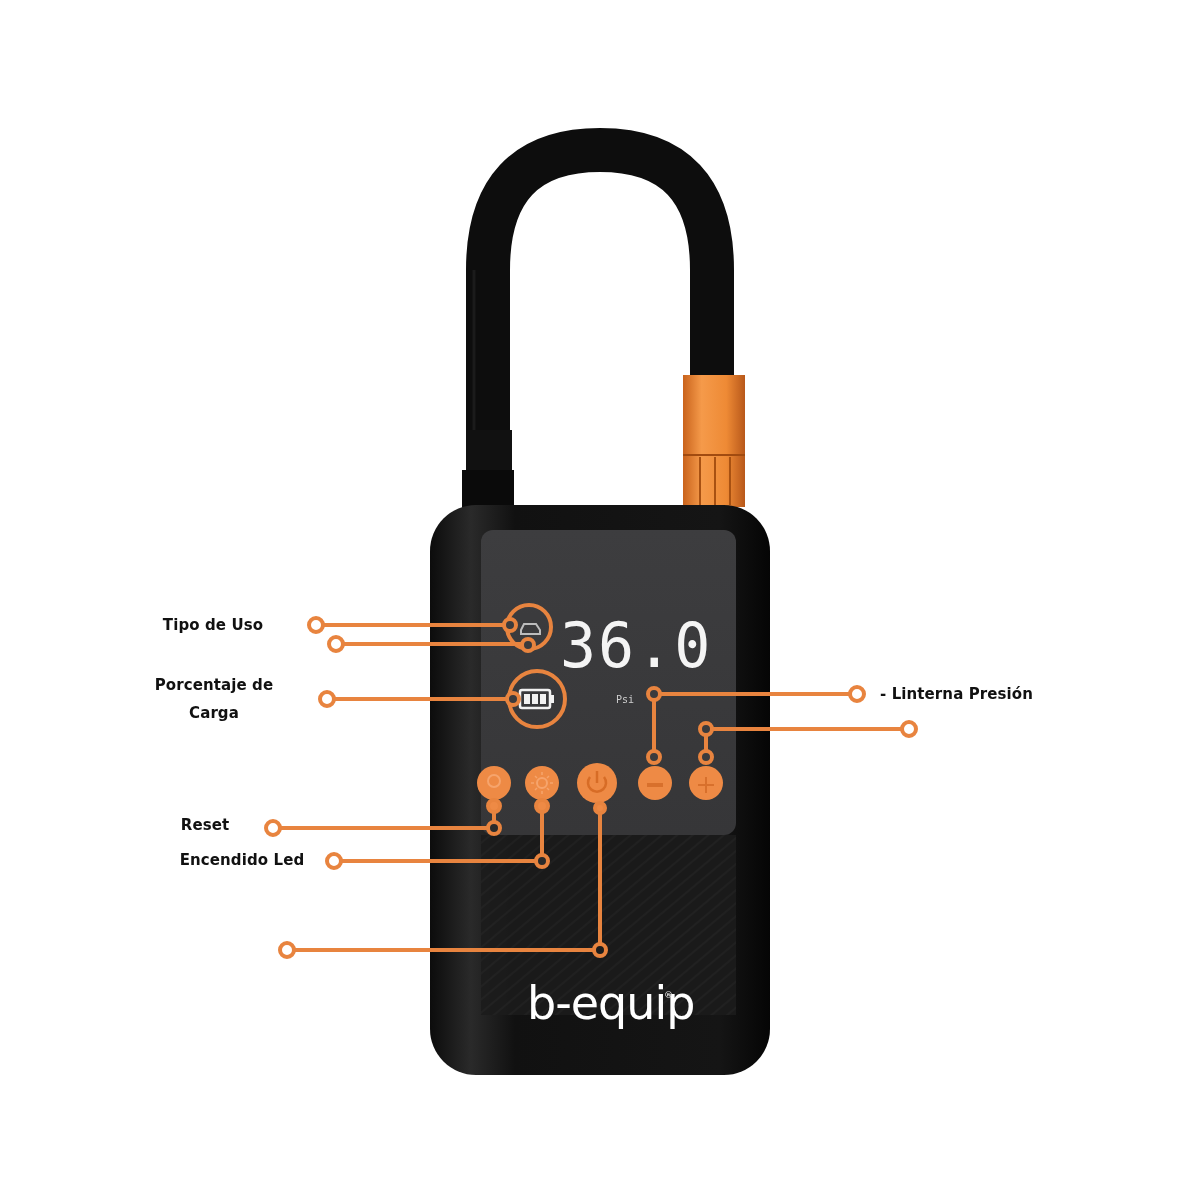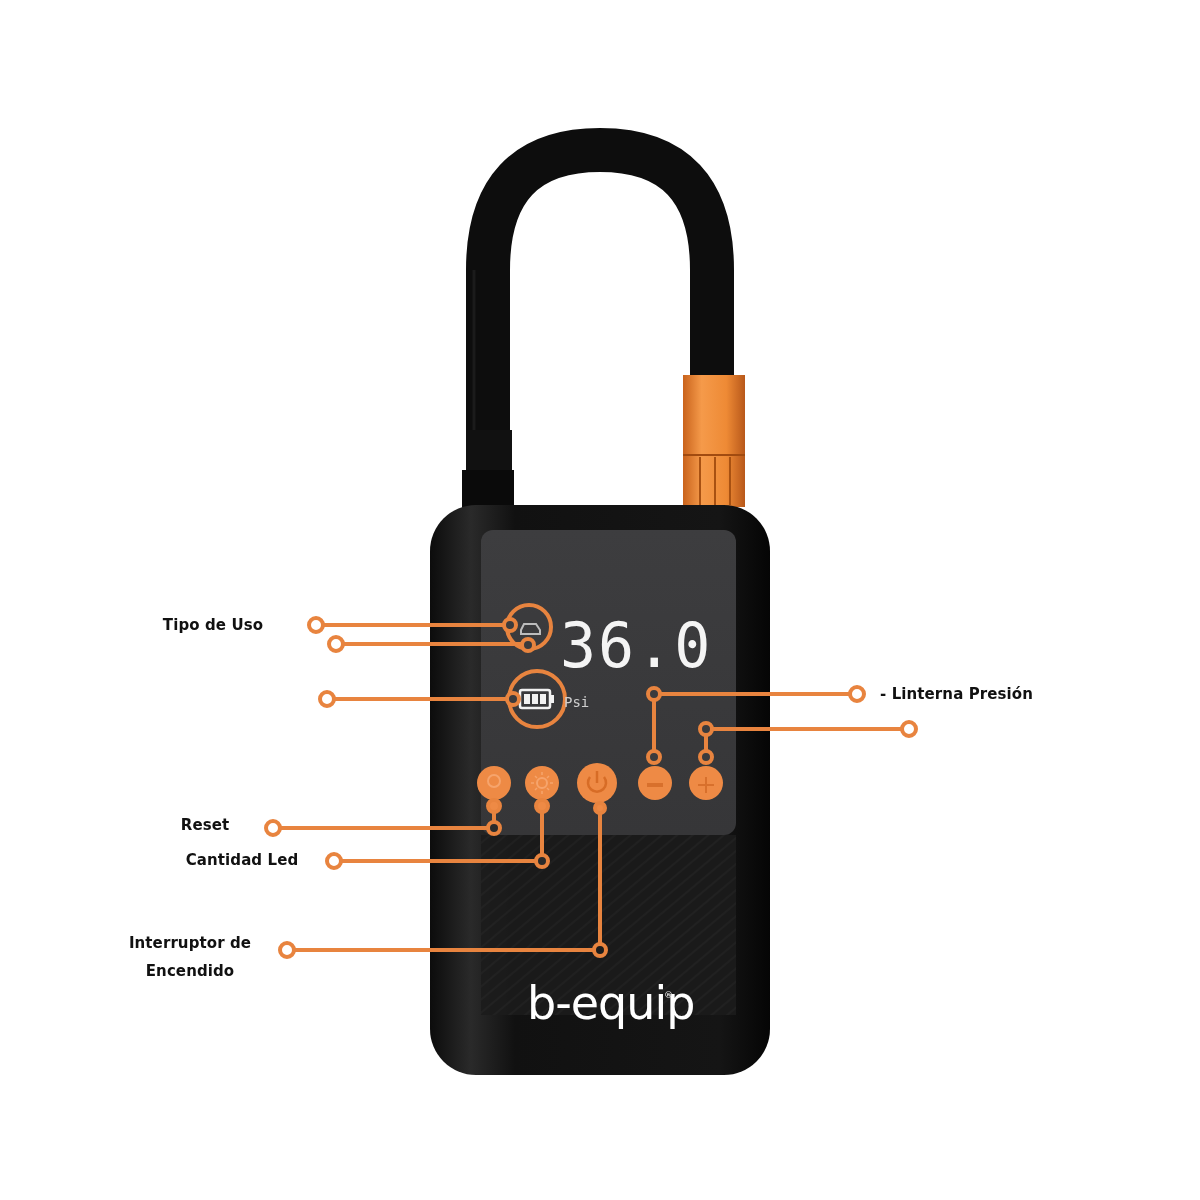--- a/index.html
+++ b/index.html
@@ -142,36 +142,36 @@
 
       <line x1="712" y1="729" x2="902" y2="729"></line>
       <line x1="706" y1="735" x2="706" y2="751"></line>
       <circle cx="706" cy="729" r="6" fill="#3b3b3d"></circle>
       <circle cx="706" cy="757" r="6" fill="#3b3b3d"></circle>
       <circle cx="909" cy="729" r="7" fill="#fff"></circle>
     </g>
   </svg>
 
   <div class="display" style="left:560px; top:610px; font-size:60px; line-height:70px; letter-spacing:2px; font-weight:400; transform:scaleY(1.05);">36.0</div>
-  <div class="display" style="left:564px; top:694px; font-size:14px; color:#cfcfcf;">Psi</div>
+  <div class="display" style="left:616px; top:694px; font-size:10px; color:#cfcfcf;">Psi</div>
 
   <div class="brand" style="left:527px; top:978px; font-size:46px; line-height:50px; letter-spacing:-1px; font-weight:400;">b-equip</div>
   <div class="brand" style="left:664px; top:990px; font-size:9px; color:#ddd;">®</div>
 
   <div class="label" style="left:140px; top:611px; width:146px;">
     <span>Tipo de Uso</span>
   </div>
+  <div class="label" style="left:128px; top:671px; width:172px;">
+    <div>Porcentaje de</div>
+    <div>Carga</div>
+  </div>
   <div class="label" style="left:170px; top:811px; width:70px;">
     <span>Reset</span>
   </div>
   <div class="label" style="left:170px; top:846px; width:144px;">
-    <span>Cantidad Led</span>
-  </div>
-  <div class="label" style="left:110px; top:929px; width:160px;">
-    <div>Interruptor de</div>
-    <div>Encendido</div>
+    <span>Encendido Led</span>
   </div>
 
   <div class="label right" style="left:880px; top:680px;">
     <span>- Linterna Presión</span>
   </div>
 
 </div>
 
 </body></html>

